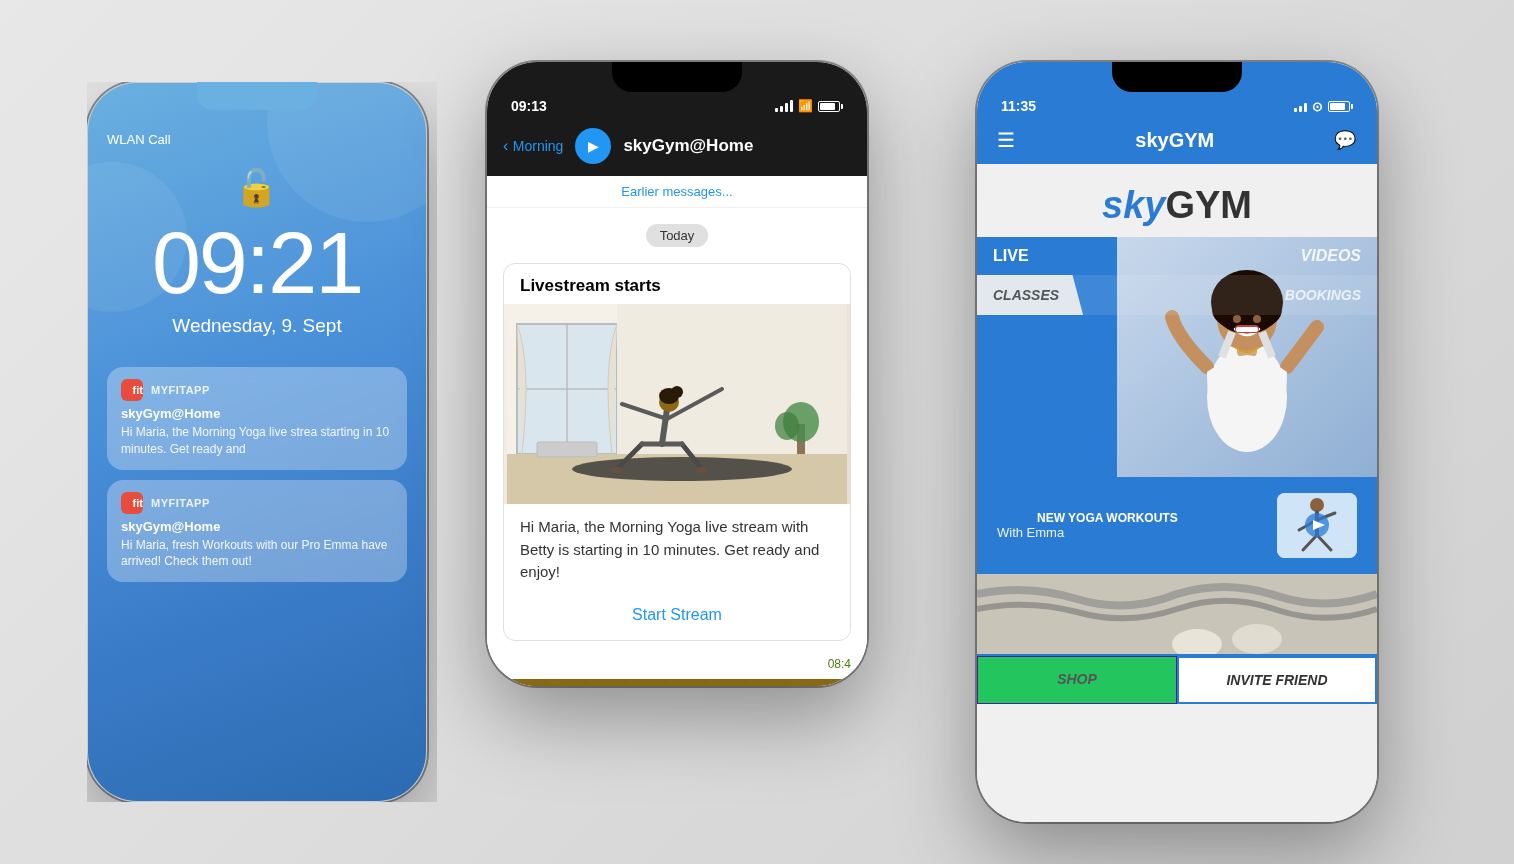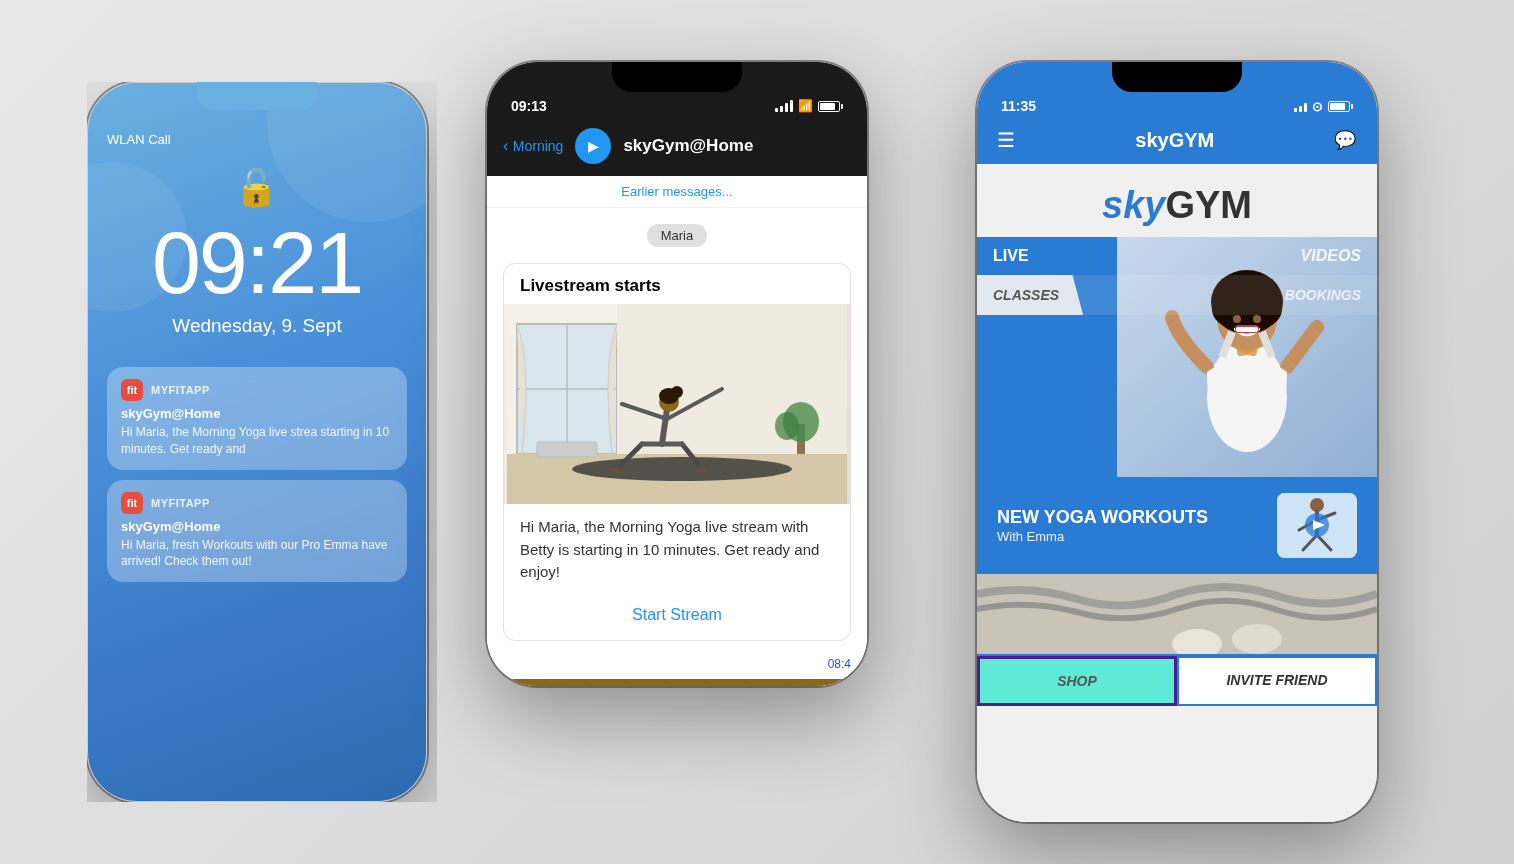--- a/index.html
+++ b/index.html
@@ -145,21 +145,21 @@
       margin-bottom: 5px;
     }
 
     .notif-app-icon {
       width: 22px;
       height: 22px;
       background: #e74c3c;
       border-radius: 6px;
       display: flex;
       align-items: center;
-      justify-content: center;
+      justify-content: flex-end;
       font-size: 11px;
       color: #fff;
       font-weight: 800;
     }
 
     .notif-app-name {
       font-size: 11px;
       font-weight: 600;
       color: rgba(255,255,255,0.85);
       letter-spacing: 0.5px;
@@ -351,25 +351,26 @@
       align-items: center;
       padding: 16px 20px;
       gap: 16px;
     }
 
     .promo-text {
       flex: 1;
     }
 
     .promo-title {
-      font-size: 18px;
+      font-size: 12px;
       font-weight: 900;
       color: #fff;
       text-transform: uppercase;
       line-height: 1.2;
+      margin-left: 40px;
     }
 
     .promo-subtitle {
       font-size: 13px;
       font-weight: 400;
       color: rgba(255,255,255,0.9);
     }
 
     .promo-thumb {
       width: 80px;
@@ -396,22 +397,22 @@
       gap: 0;
       border-top: 2px solid #2a7bd4;
     }
 
     .bottom-nav-item {
       padding: 14px 20px;
       font-size: 14px;
       font-weight: 700;
       font-style: italic;
       color: #555;
-      border: 3px solid #4c1d95;
-      background: #5eead4;
+      border: 1px solid #4c1d95;
+      background: #22c55e;
       text-align: center;
     }
 
     .bottom-nav-invite {
       background: #fff;
       border: 2px solid #2a7bd4;
       color: #333;
     }
 
     
@@ -589,21 +590,21 @@
         <span class="chat-title">skyGym@Home</span>
       </div>
 
       <div class="chat-body">
 
         <div style="padding: 8px 16px; font-size:13px; color:#2196F3; text-align:center; border-bottom:1px solid #f0f0f0;">
           <span style="color:#2196F3;">Earlier messages...</span>
         </div>
 
         <div class="today-label">
-          <span class="today-pill">Maria</span>
+          <span class="today-pill">Today</span>
         </div>
 
         <div class="chat-message-card">
           <div class="chat-msg-title">Livestream starts</div>
 
           <div class="chat-msg-image">
             
             <svg viewBox="0 0 340 200" width="100%" height="100%">
 
               <rect width="340" height="200" fill="#f5f0e8"></rect>
@@ -651,21 +652,21 @@
 
                 <circle cx="5" cy="-2" r="6" fill="#2a1a0a"></circle>
               </g>
             </svg>
           </div>
 
           <div class="chat-msg-text">Hi Maria, the Morning Yoga live stream with Betty is starting in 10 minutes. Get ready and enjoy!</div>
           <div class="start-stream-btn">Start Stream</div>
         </div>
 
-        <div style="text-align:right; padding:0 16px 8px; font-size:12px; color:#1d4ed8;">
+        <div style="text-align:right; padding:0 16px 8px; font-size:12px; color:#4d7c0f;">
           <span>08:4</span>
         </div>
 
         <div class="workout-image-preview">
           <svg viewBox="0 0 340 100" width="100%" height="100%">
             <rect width="340" height="100" fill="#8B6914"></rect>
             <rect x="0" y="0" width="340" height="100" fill="url(#brickPattern)" opacity="0.3"></rect>
             <defs>
               <pattern id="brickPattern" x="0" y="0" width="40" height="20" patternUnits="userSpaceOnUse">
                 <rect x="0" y="0" width="38" height="9" fill="none" stroke="#6a4f14" stroke-width="1"></rect>

